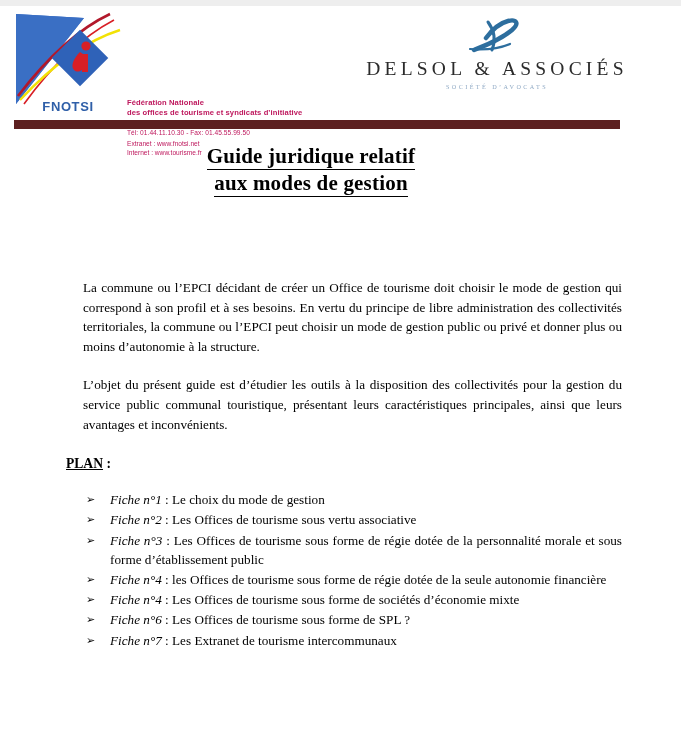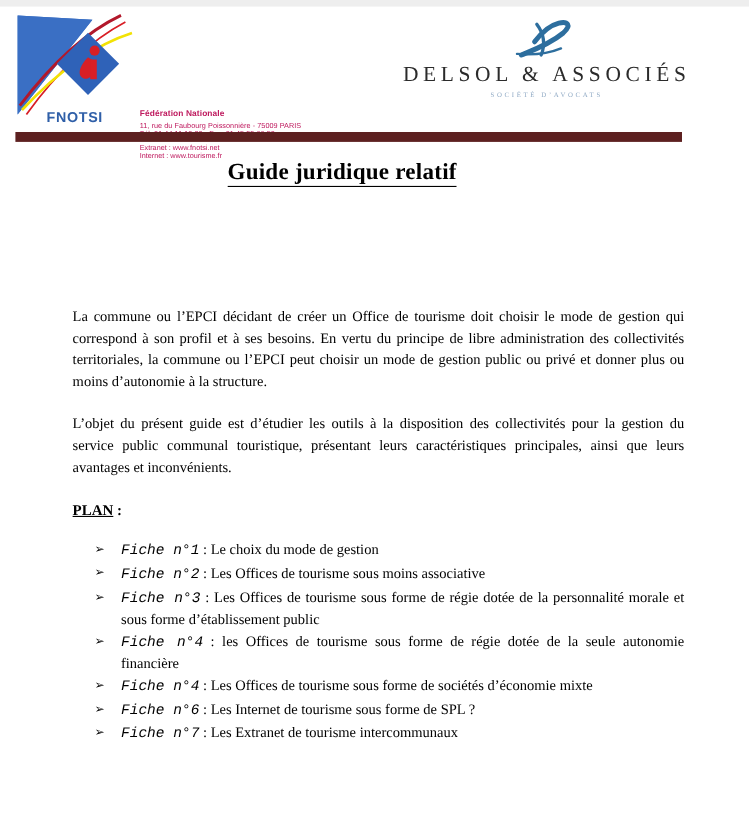--- a/index.html
+++ b/index.html
@@ -127,21 +127,21 @@
   }
 
   
   .body-wrap {
     position: absolute;
     left: 66px;
     top: 278px;
     width: 556px;
   }
   p.para {
-    margin: 0 0 19px 0;
+    margin: 0 0 19px 17px;
     font-size: 13.2px;
     line-height: 19.6px;
     text-align: justify;
   }
 
   .plan-head {
     margin: 22px 0 0 0;
     font-size: 13.6px;
     font-weight: bold;
   }
@@ -165,21 +165,20 @@
     position: absolute;
     left: 0;
     top: 0;
     font-family: "DejaVu Sans", sans-serif;
     font-size: 11px;
     line-height: 19.2px;
     color: #000;
   }
   ul.plan-list li em.fiche {
     font-style: italic;
-    font-family: Liberation Mono, monospace;
   }
 </style>
 </head>
 <body>
 
 <div class="page">
 
   <div class="top-strip"></div>
 
   <div class="header">
@@ -203,20 +202,21 @@
         <path d="M66 40 C 60 46, 56 54, 60 58 C 64 62, 70 58, 72 52 L72 44 Z" fill="#d81f26"></path>
         <path d="M68 42 L74 42 L74 60 L68 60 Z" fill="#d81f26"></path>
 
         <text x="54" y="99" text-anchor="middle" font-family="Liberation Sans, sans-serif" font-size="13" font-weight="bold" letter-spacing="0.6" fill="#2f5fa8">FNOTSI</text>
       </svg>
     </div>
 
     <div class="fnotsi-text">
       <div class="fnotsi-title">
         <div>Fédération Nationale</div>
+        <div>des offices de tourisme et syndicats d’initiative</div>
       </div>
       <div class="fnotsi-sub">
         <div>11, rue du Faubourg Poissonnière - 75009 PARIS</div>
         <div>Tél: 01.44.11.10.30 - Fax: 01.45.55.99.50</div>
       </div>
       <div class="fnotsi-sub2">
         <div>Extranet : www.fnotsi.net</div>
         <div>Internet : www.tourisme.fr</div>
       </div>
     </div>
@@ -230,47 +230,48 @@
       </svg>
       <div class="delsol-name">DELSOL &amp; ASSOCIÉS</div>
       <div class="delsol-tag">SOCIÉTÉ D’AVOCATS</div>
     </div>
   </div>
 
   <div class="rule"></div>
 
   <div class="doc-title">
     <div class="tline"><span>Guide juridique relatif</span></div>
+    <div class="tline"><span>aux modes de gestion</span></div>
   </div>
 
   <div class="body-wrap">
 
     <p class="para">La commune ou l’EPCI décidant de créer un Office de tourisme doit choisir le mode de gestion qui correspond à son profil et à ses besoins. En vertu du principe de libre administration des collectivités territoriales, la commune ou l’EPCI peut choisir un mode de gestion public ou privé et donner plus ou moins d’autonomie à la structure.</p>
     <p class="para">L’objet du présent guide est d’étudier les outils à la disposition des collectivités pour la gestion du service public communal touristique, présentant leurs caractéristiques principales, ainsi que leurs avantages et inconvénients.</p>
 
     <p class="plan-head"><u>PLAN</u><span class="colon"> :</span></p>
 
     <ul class="plan-list">
       <li>
         <span class="arrow">➢</span><em class="fiche">Fiche n°1</em><span> : Le choix du mode de gestion</span>
       </li>
       <li>
-        <span class="arrow">➢</span><em class="fiche">Fiche n°2</em><span> : Les Offices de tourisme sous moins associative</span>
+        <span class="arrow">➢</span><em class="fiche">Fiche n°2</em><span> : Les Offices de tourisme sous vertu associative</span>
       </li>
       <li>
         <span class="arrow">➢</span><em class="fiche">Fiche n°3</em><span> : Les Offices de tourisme sous forme de régie dotée de la personnalité morale et sous forme d’établissement public</span>
       </li>
       <li>
         <span class="arrow">➢</span><em class="fiche">Fiche n°4</em><span> : les Offices de tourisme sous forme de régie dotée de la seule autonomie financière</span>
       </li>
       <li>
         <span class="arrow">➢</span><em class="fiche">Fiche n°4</em><span> : Les Offices de tourisme sous forme de sociétés d’économie mixte</span>
       </li>
       <li>
-        <span class="arrow">➢</span><em class="fiche">Fiche n°6</em><span> : Les Internet de tourisme sous forme de SPL ?</span>
+        <span class="arrow">➢</span><em class="fiche">Fiche n°6</em><span> : Les Offices de tourisme sous forme de SPL ?</span>
       </li>
       <li>
         <span class="arrow">➢</span><em class="fiche">Fiche n°7</em><span> : Les Extranet de tourisme intercommunaux</span>
       </li>
     </ul>
 
   </div>
 </div>
 
 </body></html>

